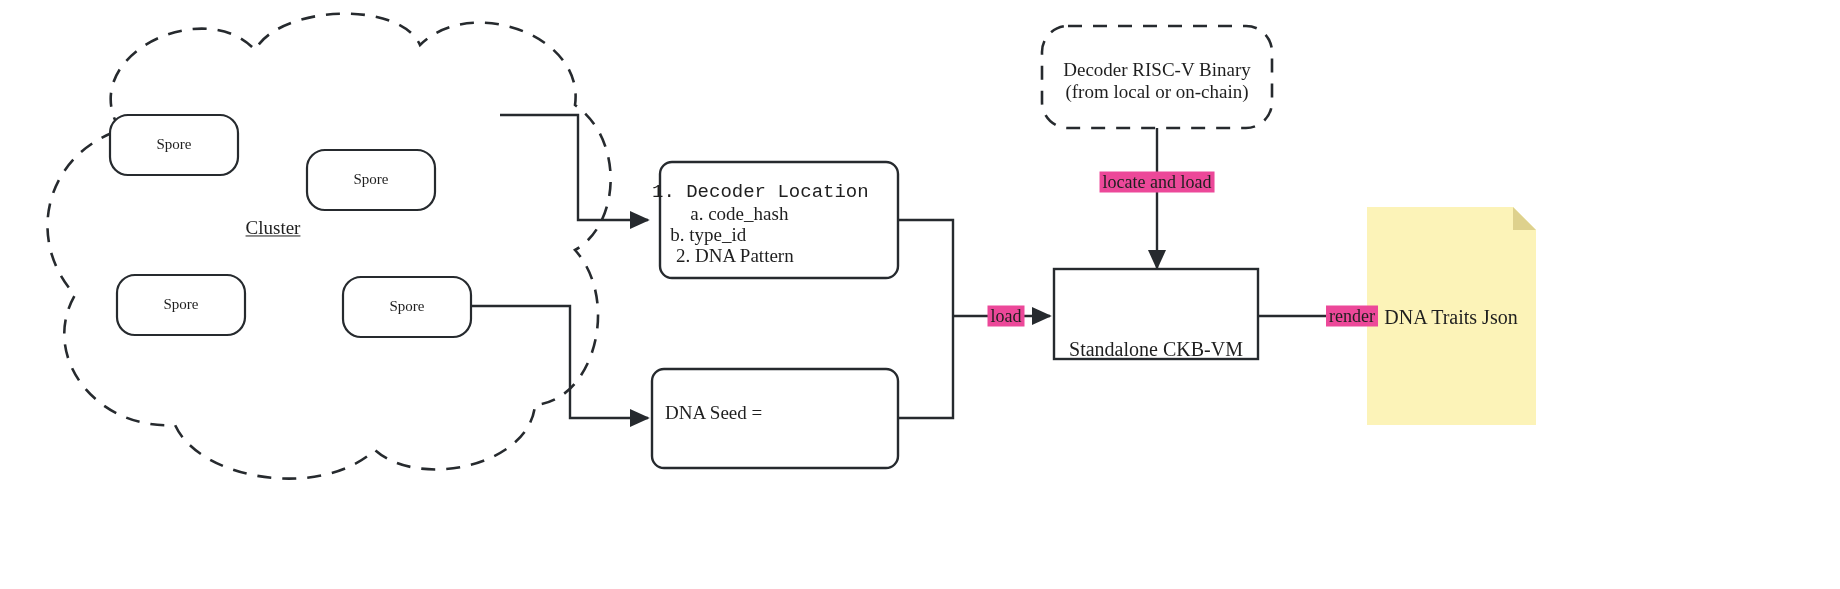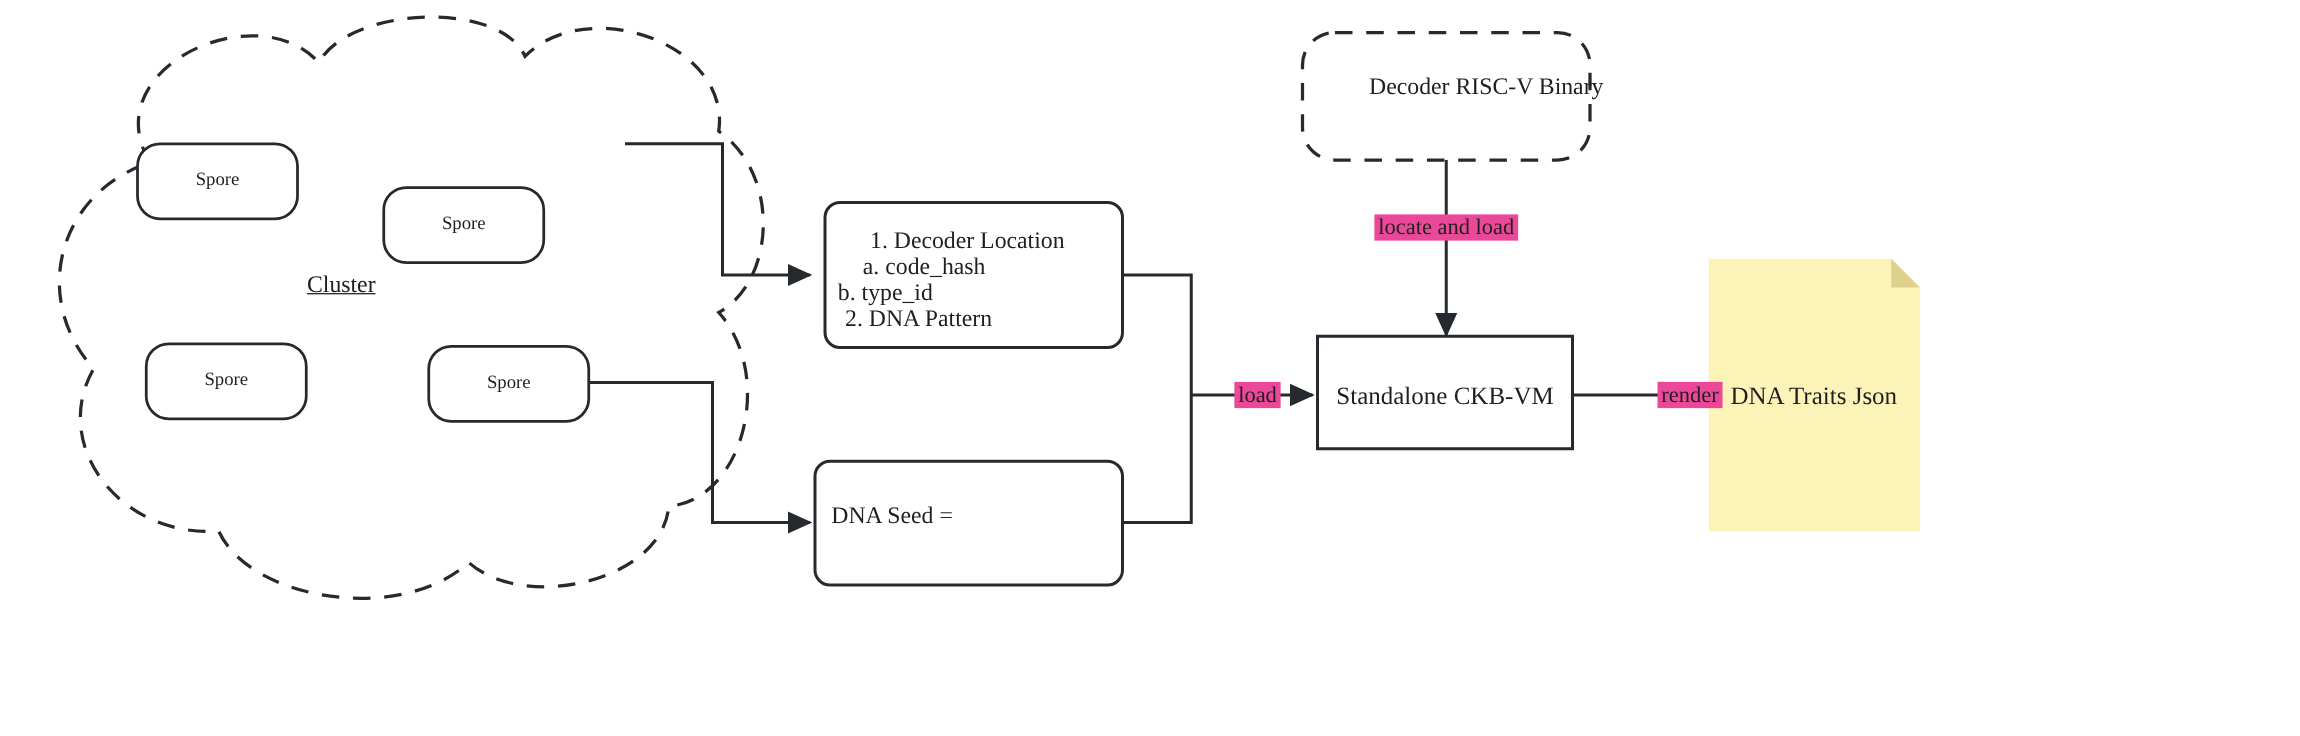--- a/index.html
+++ b/index.html
@@ -45,23 +45,23 @@
     font-family: "Liberation Serif", "DejaVu Serif", serif;
     color: #1f1f1f;
     background: #ec4899;
     padding: 0 3px;
     white-space: nowrap;
     transform: translate(-50%, -50%);
   }
   .spore-label { font-size: 15px; }
   .cluster-label { font-size: 19px; }
   .box-text { font-size: 19px; }
-  .vm-label { font-size: 20px; }
+  .vm-label { font-size: 20px; margin-top: 32px; }
   .note-label { font-size: 20px; text-align: right; }
-  .dashed-label { font-size: 19px; margin-left: 32px; }
+  .dashed-label { font-size: 19px; }
   .small-edge { font-size: 18px; }
 </style>
 </head>
 <body>
 
 <div id="diagram-root">
 
   <svg class="layer" viewBox="0 0 1840 589" xmlns="http://www.w3.org/2000/svg">
     <defs>
       <marker id="arrow" viewBox="0 0 12 12" refX="10" refY="6" markerWidth="9" markerHeight="9" orient="auto-start-reverse">
@@ -110,28 +110,29 @@
     <path d="M 1513 207 L 1536 230 L 1513 230 Z" fill="#ded18d" stroke="none"></path>
   </svg>
 
   <div class="node-label spore-label centered" style="left:174px; top:145px;">Spore</div>
   <div class="node-label spore-label centered" style="left:371px; top:180px;">Spore</div>
   <div class="node-label spore-label centered" style="left:181px; top:305px;">Spore</div>
   <div class="node-label spore-label centered" style="left:407px; top:307px;">Spore</div>
 
   <div class="node-label cluster-label centered" style="left:273px; top:228px;text-decoration:underline;">Cluster</div>
 
-  <div class="node-label box-text" style="left:696px; top:180px;">1. Decoder Location</div>
+  <div class="node-label box-text" style="left:652px; top:180px;font-family:Liberation Mono, monospace;">1. Decoder Location</div>
   <div class="node-label box-text" style="left:676px; top:201px;">   a. code_hash</div>
   <div class="node-label box-text" style="left:656px; top:222px;">   b. type_id</div>
   <div class="node-label box-text" style="left:676px; top:243px;text-align:right;">2. DNA Pattern</div>
 
   <div class="node-label box-text" style="left:665px; top:400px;">DNA Seed =</div>
 
   <div class="node-label dashed-label centered" style="left:1157px; top:70px;">Decoder RISC-V Binary</div>
+  <div class="node-label dashed-label centered" style="left:1157px; top:92px;">(from local or on-chain)</div>
 
   <div class="node-label vm-label centered" style="left:1156px; top:317px;">Standalone CKB-VM</div>
 
   <div class="node-label note-label centered" style="left:1451px; top:317px;">DNA Traits Json</div>
 
   <div class="edge-label small-edge" style="left:1006px; top:316px;">load</div>
   <div class="edge-label small-edge" style="left:1157px; top:182px;">locate and load</div>
   <div class="edge-label small-edge" style="left:1308px; top:316px;margin-left:44px;">render</div>
 
 </div>

